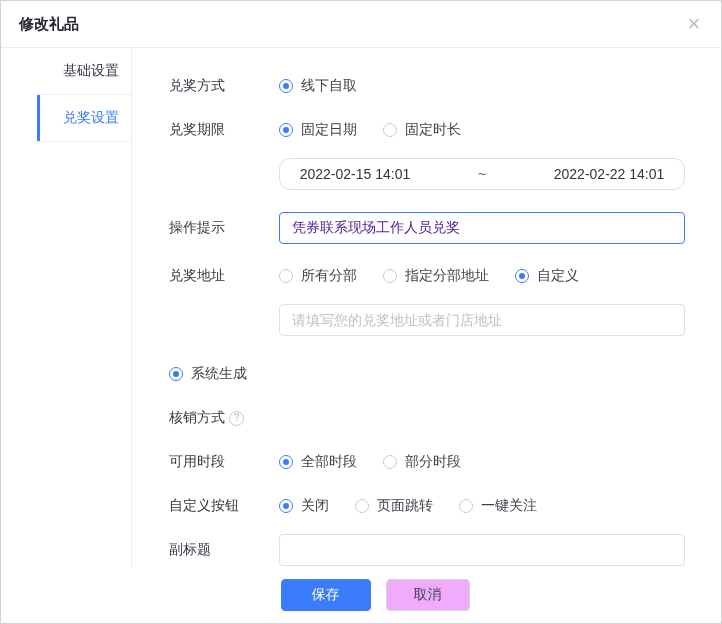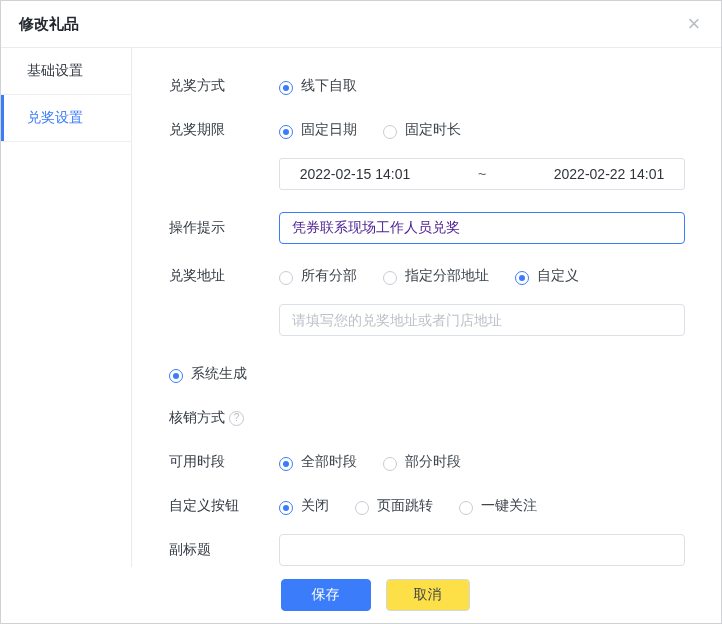--- a/index.html
+++ b/index.html
@@ -23,38 +23,38 @@
     width: 26px; height: 26px; display: flex; align-items: center; justify-content: center;
     font-size: 22px; line-height: 1; color: #b9bec5; cursor: pointer;
   }
 
   
   .modal-body { flex: 1 1 auto; display: flex; overflow: hidden; }
   .sidebar { flex: 0 0 131px; width: 131px; border-right: 1px solid #e9ecef; background: #fff; }
   .tab {
     height: 47px; display: flex; align-items: center; padding-left: 26px;
     font-size: 14px; color: #333a42; border-bottom: 1px solid #edf0f2;
-    cursor: pointer; position: relative;
+    cursor: pointer; position: relative; margin-left: 36px;
   }
   .tab.active { color: #3b7cfa; }
   .tab.active::before {
     content: ""; position: absolute; left: 0; top: 0; bottom: 0;
     width: 3px; background: #3b7cfa;
   }
 
   .content { flex: 1 1 auto; padding: 22px 0 0 37px; overflow: hidden; }
 
   .row { display: flex; align-items: center; min-height: 32px; margin-bottom: 12px; }
   .row.mb-lg { margin-bottom: 22px; }
   .row.mb-md { margin-bottom: 16px; }
   .field-label { flex: 0 0 110px; width: 110px; font-size: 14px; color: #333a42; display: flex; align-items: center; }
   .controls { display: flex; align-items: center; }
 
   
-  .radio { display: inline-flex; align-items: flex-end; margin-right: 26px; cursor: pointer; }
+  .radio { display: inline-flex; align-items: center; margin-right: 26px; cursor: pointer; }
   .radio:last-child { margin-right: 0; }
   .rbtn {
     width: 14px; height: 14px; border-radius: 50%;
     border: 1px solid #c7ccd4; background: #fff; position: relative;
     flex: none; margin-right: 8px;
   }
   .rbtn.checked { border-color: #3b7cfa; }
   .rbtn.checked::after {
     content: ""; position: absolute; left: 3px; top: 3px;
     width: 6px; height: 6px; border-radius: 50%; background: #3b7cfa;
@@ -64,41 +64,41 @@
   
   .tbox {
     width: 406px; height: 32px; border: 1px solid #dcdfe6; border-radius: 4px;
     padding: 0 12px; font-size: 14px; color: #4c1d95; outline: none;
     background: #fff; font-family: inherit;
   }
   .tbox::placeholder { color: #bcc2ca; }
   .tbox.focused { border-color: #3b7cfa; }
 
   .date-range {
-    width: 406px; height: 32px; border: 1px solid #dcdfe6; border-radius: 3px;
+    width: 406px; height: 32px; border: 1px solid #dcdfe6; border-radius: 11px;
     display: flex; align-items: center; justify-content: space-evenly;
     font-size: 14px; color: #30353b; background: #fff; cursor: pointer; gap: 48px;
   }
   .date-sep { color: #565c64; }
 
   .help {
     width: 15px; height: 15px; border: 1px solid #c3c8cf; border-radius: 50%;
     color: #b4bac2; font-size: 10px; line-height: 1;
     display: inline-flex; align-items: center; justify-content: center;
     margin-left: 4px; cursor: pointer; flex: none;
   }
 
   
   .modal-footer {
     flex: 0 0 56px; height: 56px; background: #fff;
     display: flex; align-items: center; justify-content: center; gap: 15px; margin-left: 28px;
   }
   .btn { height: 32px; border-radius: 4px; font-size: 14px; cursor: pointer; font-family: inherit; }
   .btn-primary { width: 90px; background: #3b7cfa; border: 1px solid #3b7cfa; color: #fff; }
-  .btn-default { width: 84px; background: #fde047; border: 1px solid #d4d8de; color: #3d444c; }
+  .btn-default { width: 84px; background: #f0abfc; border: 1px solid #d4d8de; color: #3d444c; }
 </style>
 </head>
 <body>
 
 <div class="modal">
 
   <div class="modal-header">
     <div class="modal-title">修改礼品</div>
     <div class="close-btn">×</div>
   </div>

